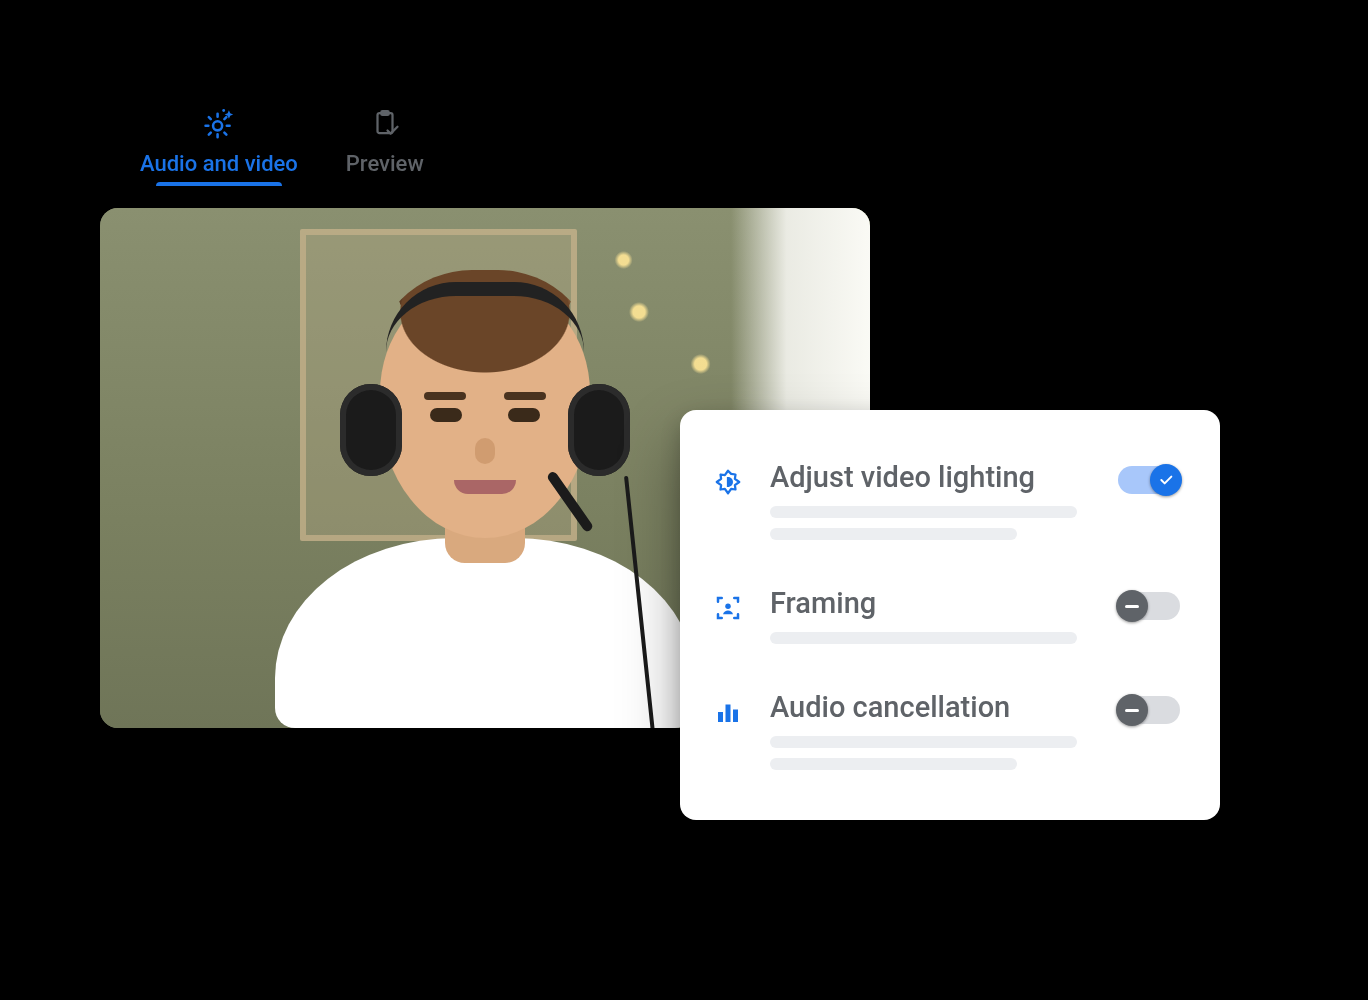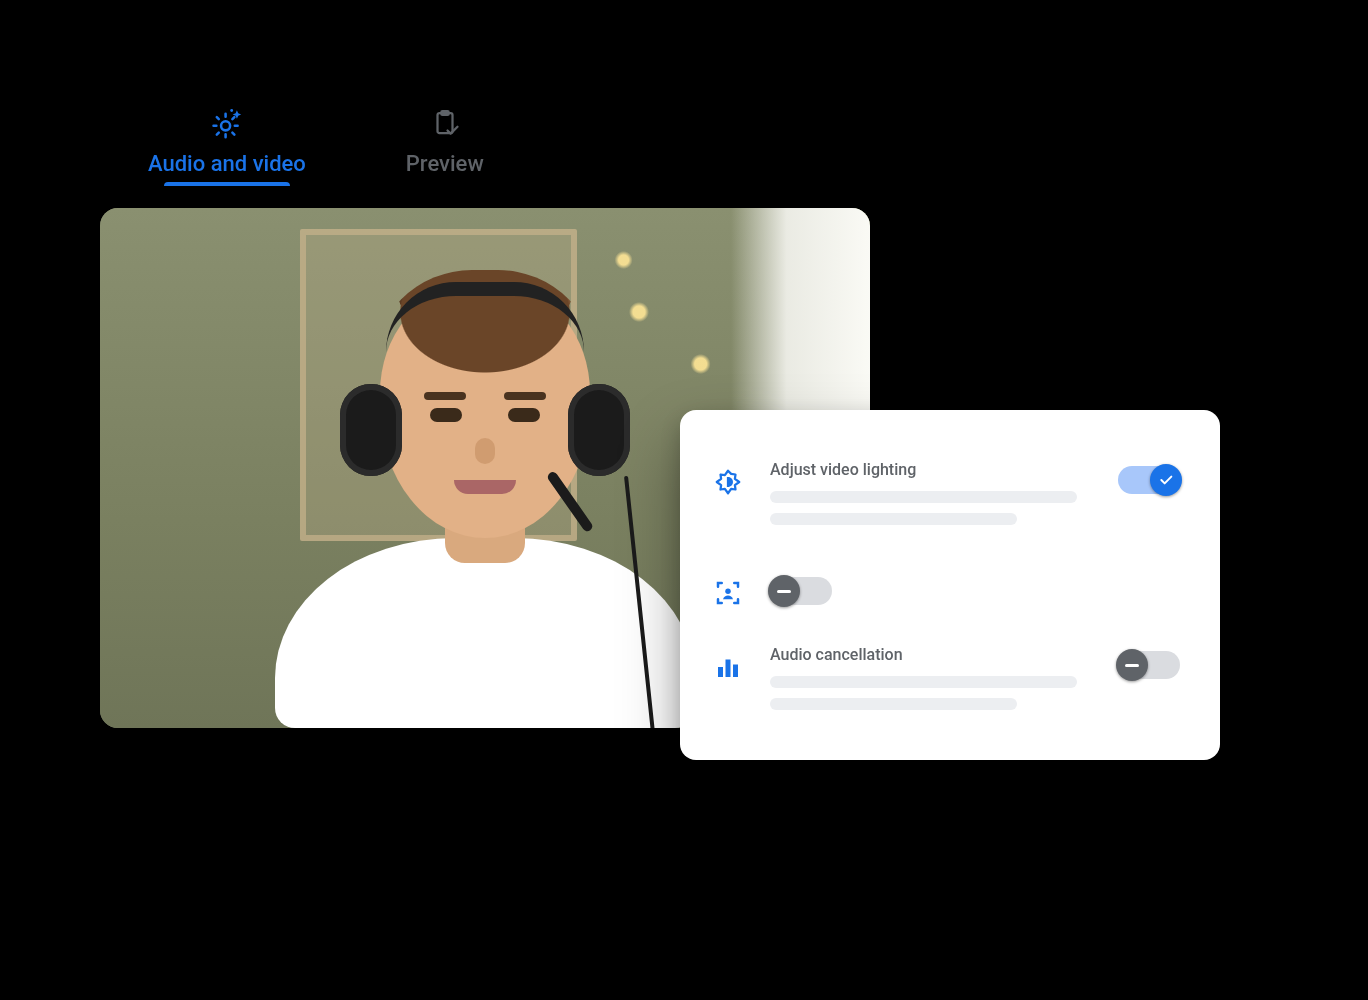--- a/index.html
+++ b/index.html
@@ -9,23 +9,23 @@
     background: #000;
     font-family: -apple-system, BlinkMacSystemFont, "Segoe UI", Roboto, Arial, sans-serif;
     position: relative;
     overflow: hidden;
   }
 
   
   .tabs {
     position: absolute;
     top: 105px;
-    left: 148px;
+    left: 140px;
     display: flex;
-    gap: 100px;
+    gap: 48px;
     align-items: flex-end;
   }
   .tab {
     display: flex;
     flex-direction: column;
     align-items: center;
     gap: 10px;
     cursor: pointer;
     position: relative;
     padding-bottom: 10px;
@@ -158,21 +158,21 @@
   .setting {
     display:grid;
     grid-template-columns: 44px 1fr 70px;
     align-items:flex-start;
     column-gap: 14px;
     padding: 14px 0;
   }
   .setting + .setting { margin-top: 8px; }
   .setting-icon { width:32px; height:32px; margin-top:6px; display:flex; align-items:center; justify-content:center; }
   .setting-body .title {
-    font-size: 16px;
+    font-size: 29px;
     color:#5f6368;
     font-weight:500;
     margin-bottom:12px;
   }
   .skel {
     height:12px; border-radius:7px; background:#eceef1; margin-bottom:10px;
   }
   .skel.long{ width:92%; }
   .skel.med{ width:74%; }
 
@@ -283,20 +283,24 @@
   </div>
 
   <div class="setting">
     <span class="setting-icon">
       <svg viewBox="0 0 24 24" width="30" height="30" fill="none" stroke="#1a73e8" stroke-width="2" stroke-linecap="round">
         <path d="M4 7V4h3M20 7V4h-3M4 17v3h3M20 17v3h-3"></path>
         <circle cx="12" cy="10.5" r="2.2" fill="#1a73e8" stroke="none"></circle>
         <path d="M8 17c.6-2 2.2-3 4-3s3.4 1 4 3" fill="#1a73e8" stroke="none"></path>
       </svg>
     </span>
+    <div class="setting-body">
+      <div class="title">Framing</div>
+      <div class="skel long"></div>
+    </div>
     <div class="toggle off">
       <div class="knob"></div>
     </div>
   </div>
 
   <div class="setting">
     <span class="setting-icon">
       <svg viewBox="0 0 24 24" width="30" height="30">
         <rect x="4" y="12" width="4" height="8" fill="#1a73e8"></rect>
         <rect x="10" y="6" width="4" height="14" fill="#1a73e8"></rect>

